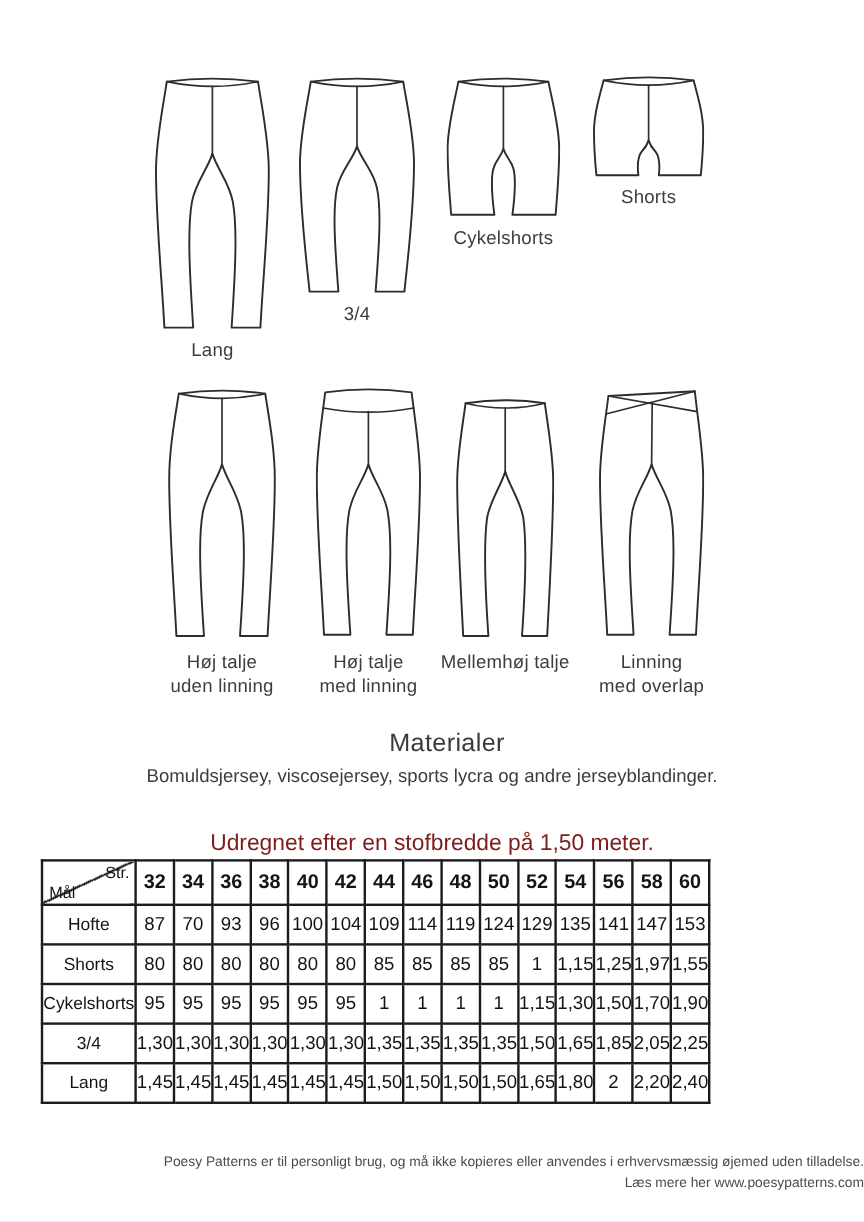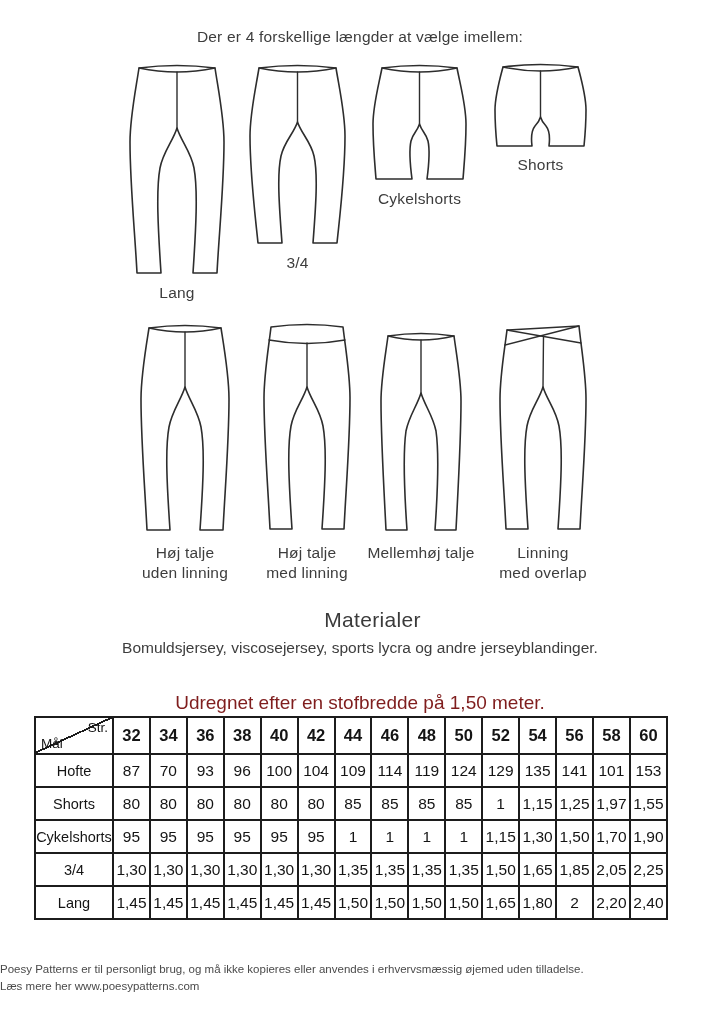--- a/index.html
+++ b/index.html
@@ -29,21 +29,21 @@
   }
   .cap2{margin-top:8px;line-height:20px;}
   .cap2 span{display:block;}
   
   .materials{position:absolute;top:608px;left:0;width:720px;text-align:center;}
   .materials h2{margin:0;font-size:21px;font-weight:400;color:#3a3a3a;letter-spacing:.3px;padding-left:25px;}
   .materials .body{margin:7px 0 0 0;font-size:15.5px;color:#3d3d3d;}
   .materials .note{margin:35px 0 0 0;font-size:19px;color:#7f1d1d;}
   
   .sizetable{
-    position:absolute;left:34px;top:716px;width:634px;
+    position:absolute;left:34px;top:716px;width:558px;
     border-collapse:collapse;table-layout:fixed;
     color:#141414;
     border-radius:30px;
   }
   .sizetable col.c-label{width:78px;}
   .sizetable th,.sizetable td{
     border:2px solid #1c1c1c;padding:0;text-align:center;vertical-align:middle;
     overflow:hidden;white-space:nowrap;
   }
   .sizetable thead tr{height:37px;}
@@ -55,29 +55,28 @@
     position:relative;
     background:linear-gradient(to bottom right,
       transparent calc(50% - 1.4px),
       #1c1c1c calc(50% - 1.4px),
       #1c1c1c calc(50% + 0.4px),
       transparent calc(50% + 0.4px));
   }
   .corner .str{position:absolute;top:2px;right:4px;font-size:13.5px;font-weight:400;}
   .corner .maal{position:absolute;bottom:2px;left:5px;font-size:13.5px;font-weight:400;}
   
-  .pfooter{position:absolute;top:961px;left:0;width:720px;text-align:left;color:#4a4a4a;}
+  .pfooter{position:absolute;top:961px;left:0;width:720px;text-align:right;color:#4a4a4a;}
   .pfooter p{margin:0;font-size:11.5px;line-height:17px;}
 </style>
 </head>
 <body>
 
 <div class="page">
 
-  <p class="intro">Der er 4 forskellige længder at vælge imellem:</p>
 
   <figure class="fig" style="left:129px;top:62px;width:96px;">
     <svg class="draw" width="96" height="216" viewBox="0 0 96 216">
       <path d="M10,6 C6,32 1,56 1,80 C1,122 6,172 8,211 L32,211 C29,166 27,128 31,106 C34,90 44,79 48,66 C52,79 62,90 65,106 C69,128 67,166 64,211 L88,211 C90,172 95,122 95,80 C95,56 90,32 86,6 Q48,1 10,6 Z"></path>
       <path class="open" d="M10,6 Q48,14 86,6"></path>
       <path class="open" d="M48,10 L48,66"></path>
     </svg>
     <figcaption class="cap">Lang</figcaption>
   </figure>
 
@@ -199,21 +198,21 @@
           <td>96</td>
           <td>100</td>
           <td>104</td>
           <td>109</td>
           <td>114</td>
           <td>119</td>
           <td>124</td>
           <td>129</td>
           <td>135</td>
           <td>141</td>
-          <td>101</td>
+          <td>147</td>
           <td>153</td>
         </tr>
         <tr>
           <th>Shorts</th>
           <td>80</td>
           <td>80</td>
           <td>80</td>
           <td>80</td>
           <td>80</td>
           <td>80</td>

